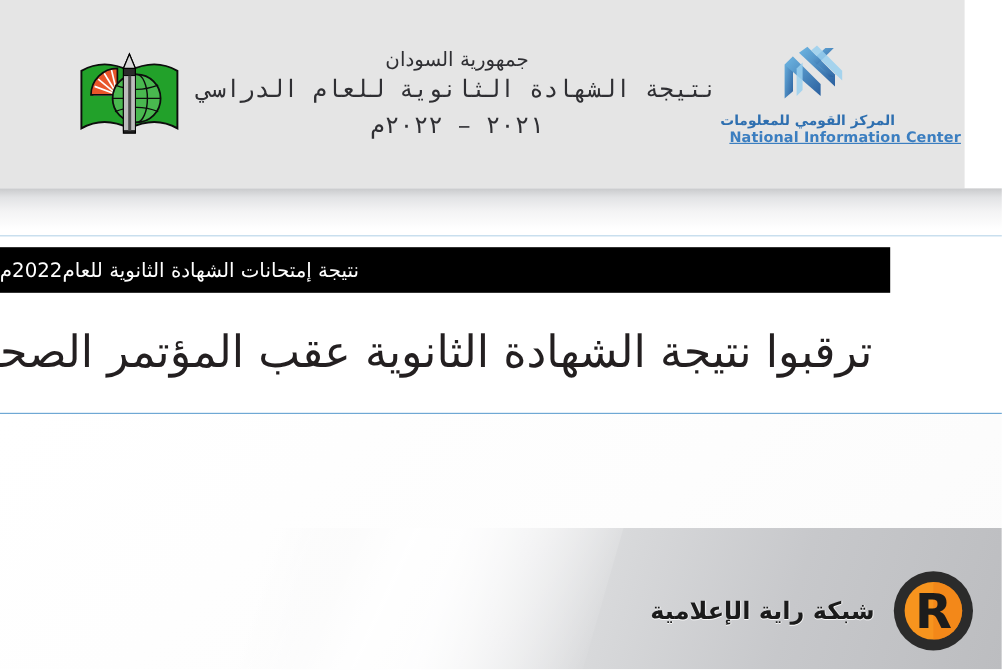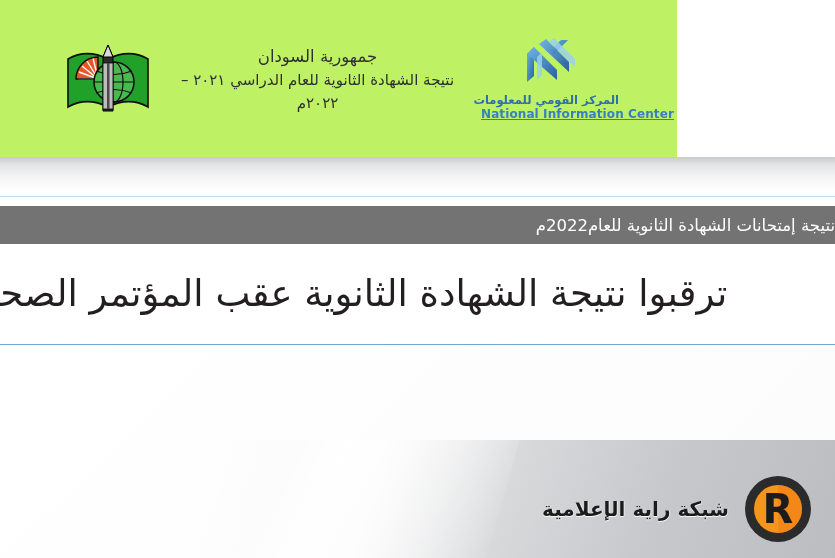--- a/index.html
+++ b/index.html
@@ -22,23 +22,23 @@
     height: 558px;
     background: #ffffff;
     overflow: hidden;
   }
 
   
   .site-header {
     position: absolute;
     top: 0;
     left: 0;
-    width: 677px;
+    width: 804px;
     height: 157px;
-    background: #bef264;
+    background: #e5e5e5;
     display: flex;
     flex-direction: row-reverse;
     align-items: center;
     justify-content: space-between;
     box-sizing: border-box;
     padding: 0 58px 0 62px;
   }
 
   
   .ministry-logo {
@@ -61,22 +61,23 @@
   }
   .header-titles .line1 {
     font-size: 16.5px;
     letter-spacing: .2px;
   }
   .header-titles .line2 {
     font-size: 16.5px;
     letter-spacing: .2px;
   }
   .header-titles .line3 {
-    font-size: 15px;
+    font-size: 20px;
     letter-spacing: .2px;
+    font-family: Liberation Mono, monospace;
   }
 
   
   .nic-logo {
     flex: 0 0 auto;
     width: 138px;
     text-align: center;
     direction: rtl;
   }
   .nic-mark {
@@ -120,26 +121,26 @@
     width: 835px;
     height: 1px;
     background: #bcd7ea;
   }
 
   
   .blue-banner {
     position: absolute;
     top: 206px;
     left: 0;
-    width: 835px;
+    width: 742px;
     height: 38px;
-    background: #737373;
+    background: #000000;
     display: flex;
     align-items: center;
-    justify-content: flex-start;
+    justify-content: flex-end;
     direction: rtl;
   }
   .blue-banner .banner-text {
     color: #ffffff;
     font-size: 16.5px;
     letter-spacing: .1px;
     white-space: nowrap;
   }
 
   

